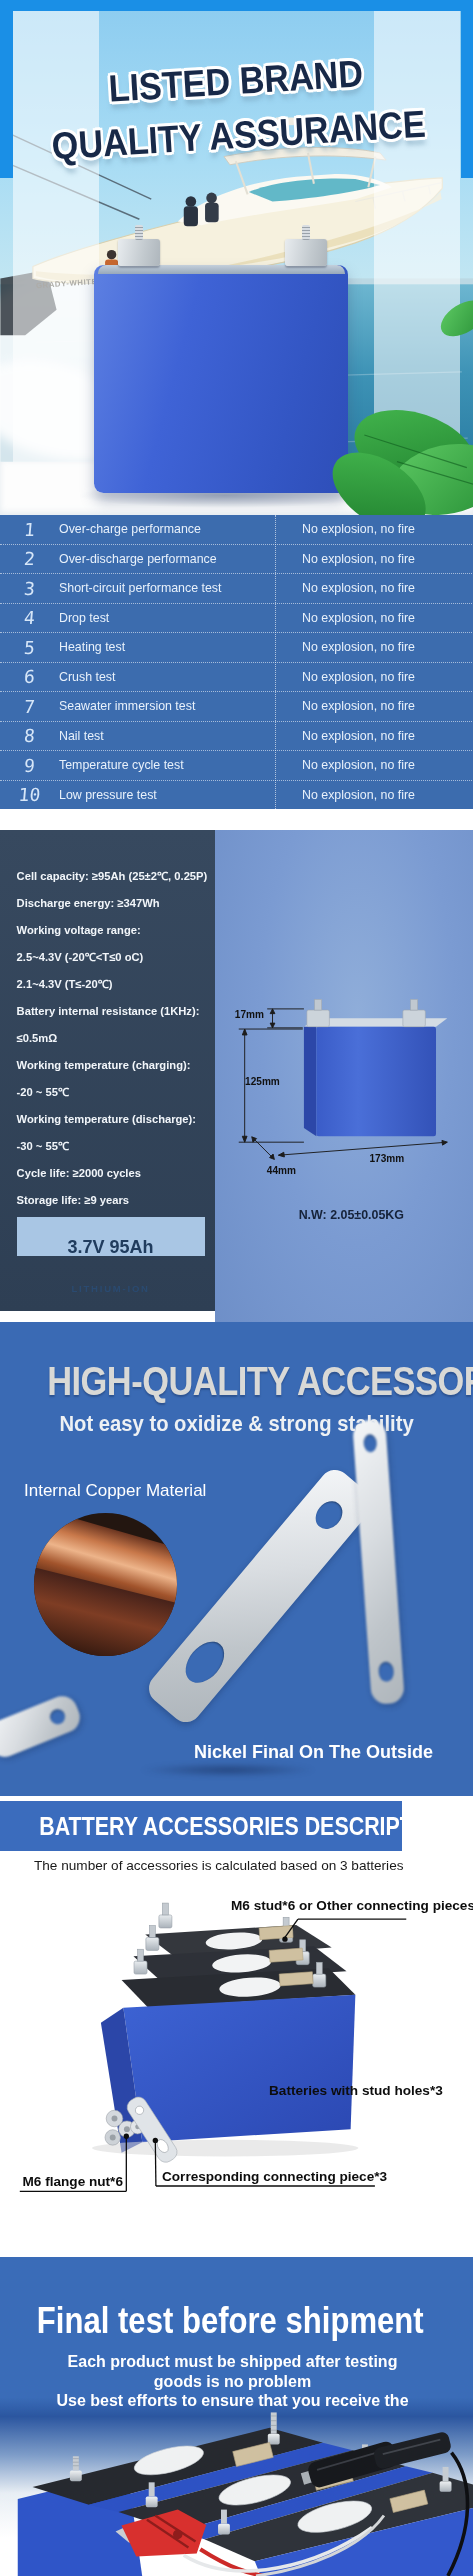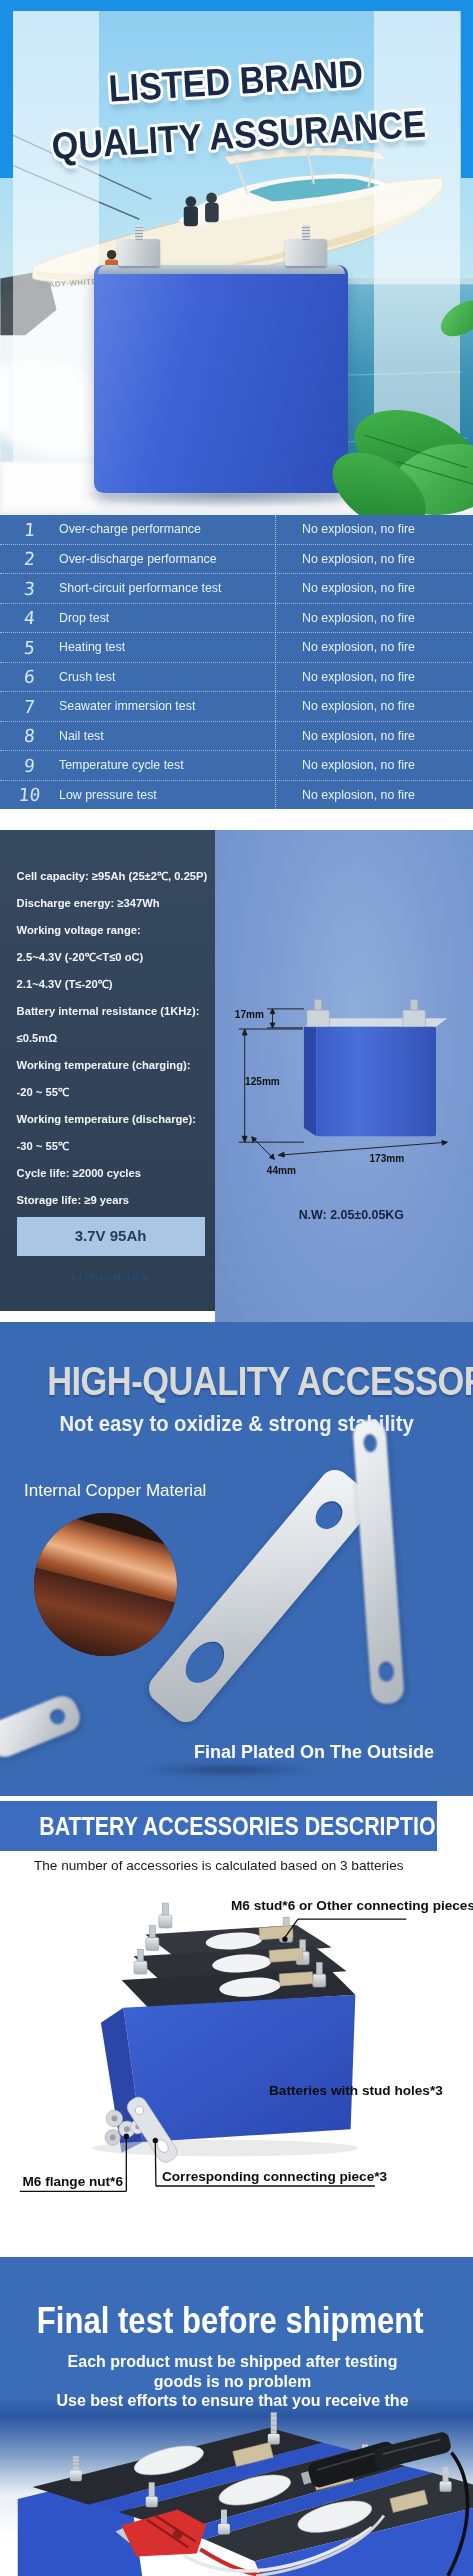--- a/index.html
+++ b/index.html
@@ -48,21 +48,21 @@
   .tval{padding-left:28px;}
   #tdivider{position:absolute;left:275px;top:0;height:100%;border-left:0.6px dotted rgba(255,255,255,.6);}
 
   
   #specs{position:absolute;left:0;top:830px;width:474px;height:481px;}
   #specs-left{position:absolute;left:0;top:0;width:215px;height:481px;
      background:linear-gradient(#37495f,#2e3f54);color:#f2f6fa;}
   #spec-lines{padding:33px 6px 0 16.6px;}
   .spec-line{font-size:11.2px;font-weight:700;line-height:27px;white-space:nowrap;letter-spacing:0;}
   #badge{position:absolute;left:16.6px;top:387px;width:188px;height:39px;background:#a9c6e4;text-align:center;}
-  #badge .v{font-size:15px;font-weight:800;color:#203c5e;line-height:21px;margin-top:8px;}
+  #badge .v{font-size:18px;font-weight:800;color:#203c5e;line-height:21px;margin-top:20px;}
   #badge .c{font-size:9.5px;font-weight:800;color:#2a4a70;letter-spacing:1.8px;line-height:12px;margin-top:25px;}
   #specs-right{position:absolute;left:215px;top:0;width:259px;height:523px;
      background:radial-gradient(ellipse at 55% 35%,#8fadd9 0%,#7b9bd2 48%,#6d8ec7 100%);}
 
   
   #acc{position:absolute;left:0;top:1322px;width:474px;height:474px;background:#3a6ab4;overflow:hidden;}
   #acc-title{position:absolute;left:0;top:36px;width:474px;text-align:center;color:#d9d9d6;
      font-weight:900;font-size:41px;letter-spacing:-0.6px;text-shadow:0 1.8px 1.8px rgba(20,40,80,.35);}
   #acc-sub{position:absolute;left:0;top:89px;width:474px;text-align:center;color:#eef1f4;
      font-weight:700;font-size:22px;}
@@ -78,21 +78,21 @@
      box-shadow:1.2px 2.4px 6px rgba(20,40,80,.35);}
   .busbar .hole{position:absolute;background:#3a6ab4;border-radius:50%;box-shadow:inset 0 1.2px 1.8px rgba(0,0,0,.35);}
   #busbar-main{left:231px;top:126px;width:59px;height:296px;transform:rotate(40deg);}
   #busbar-right{left:362px;top:98px;width:33px;height:284px;transform:rotate(-4deg);filter:blur(1.2px);}
   #busbar-bl{left:-14px;top:386px;width:95px;height:37px;transform:rotate(-22deg);filter:blur(0.9px);}
   #busbar-shadow{position:absolute;left:139px;top:441px;width:178px;height:14px;filter:blur(2.4px);
      background:radial-gradient(ellipse,rgba(10,25,60,.45),rgba(10,25,60,0) 70%);}
   #acc-nickel-label{position:absolute;left:194px;top:420px;color:#fff;font-size:18px;font-weight:700;}
 
   
-  #desc-bar{position:absolute;left:0;top:1801px;width:437px;height:50px;background:#3b6cbd;
+  #desc-bar{position:absolute;left:0;top:1801px;width:402px;height:50px;background:#3b6cbd;
      text-align:right;color:#fff;}
   #desc-bar .t{font-size:25.5px;font-weight:900;line-height:50px;}
   #desc-body{position:absolute;left:0;top:1851px;width:474px;height:406px;background:#fff;color:#111;}
   #desc-note{position:absolute;left:34px;top:7px;font-size:13.6px;color:#1a1a1a;}
   .black-label{position:absolute;font-size:13.6px;font-weight:700;color:#0d0d0d;white-space:nowrap;}
 
   
   #final{position:absolute;left:0;top:2257px;width:474px;height:319px;
      background:linear-gradient(#3a6cb8 0%,#3a6cb8 44%,#2b56a0 50%,#7d9cc8 62%,#e8eef4 74%,#ffffff 88%);}
   #final-title{position:absolute;left:0;top:43px;width:396px;text-align:center;color:#fff;
@@ -359,21 +359,21 @@
       <div class="hole" style="left:18px;top:27px;width:24px;height:30px;"></div>
       <div class="hole" style="left:14px;top:211px;width:31px;height:47px;"></div>
     </div>
     <div id="busbar-right" class="busbar">
       <div class="hole" style="left:10px;top:14px;width:13px;height:18px;"></div>
       <div class="hole" style="left:9px;top:242px;width:15.4px;height:20px;"></div>
     </div>
     <div id="busbar-bl" class="busbar">
       <div class="hole" style="left:66px;top:10.7px;width:15.4px;height:15.4px;"></div>
     </div>
-    <div id="acc-nickel-label">Final Plated On The Outside</div>
+    <div id="acc-nickel-label">Nickel Final On The Outside</div>
   </section>
 
   <section id="desc-bar">
     <div class="t"><span class="condensed">BATTERY ACCESSORIES DESCRIPTION</span></div>
   </section>
 
   <section id="desc-body">
     <div id="desc-note">The number of accessories is calculated based on 3 batteries</div>
 
     <svg class="abs" style="left:0;top:0;" width="474" height="406" viewBox="0 0 800 686">

